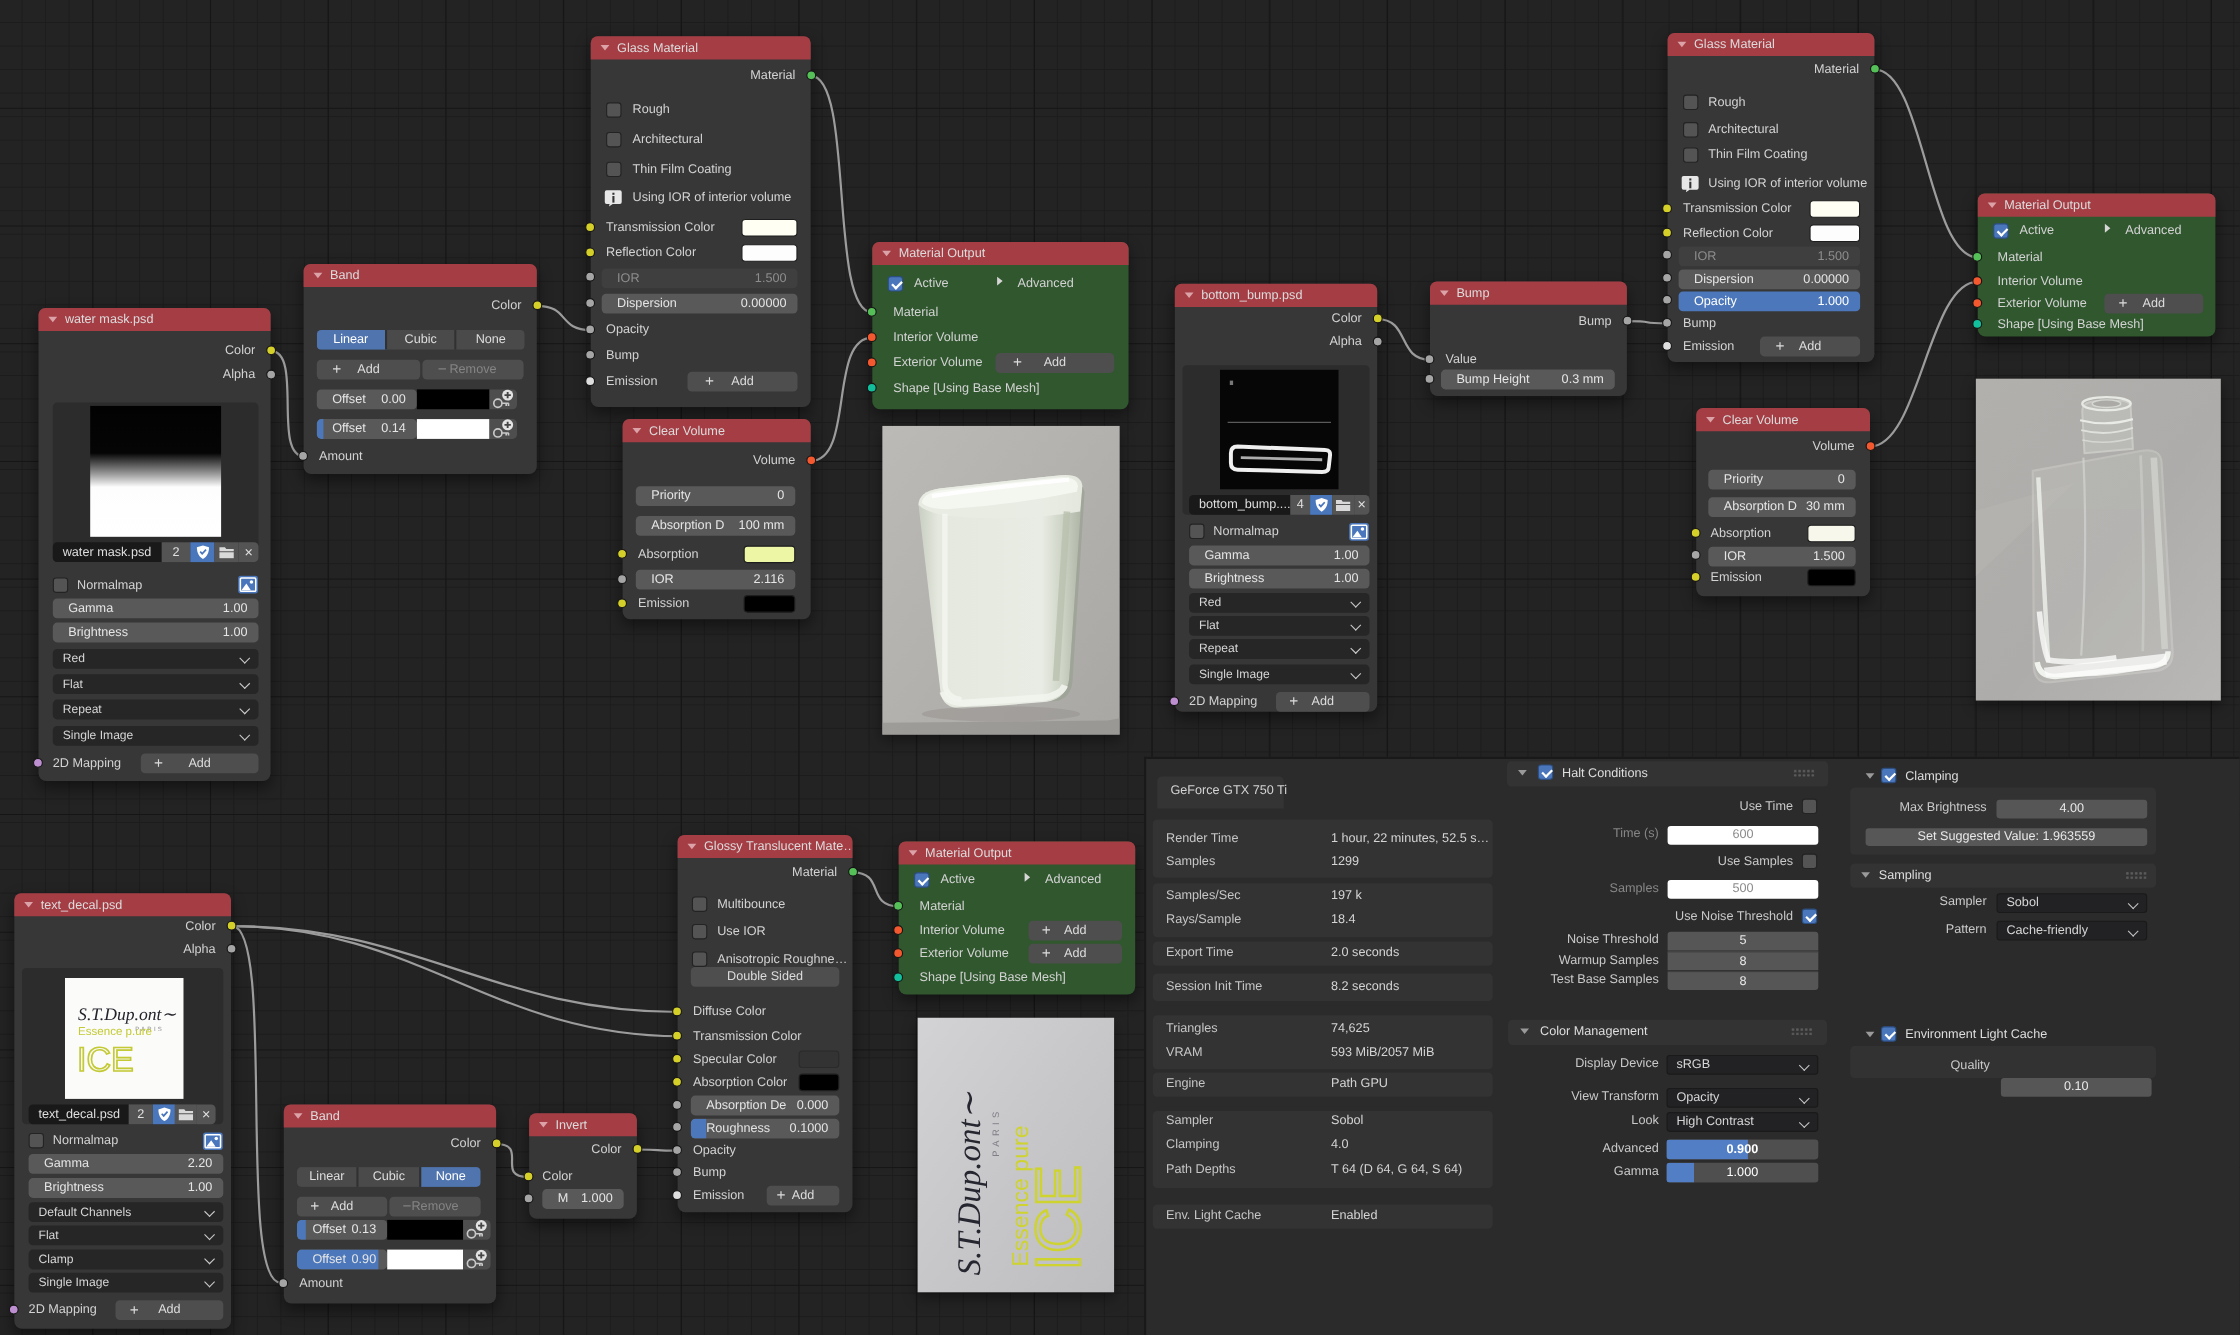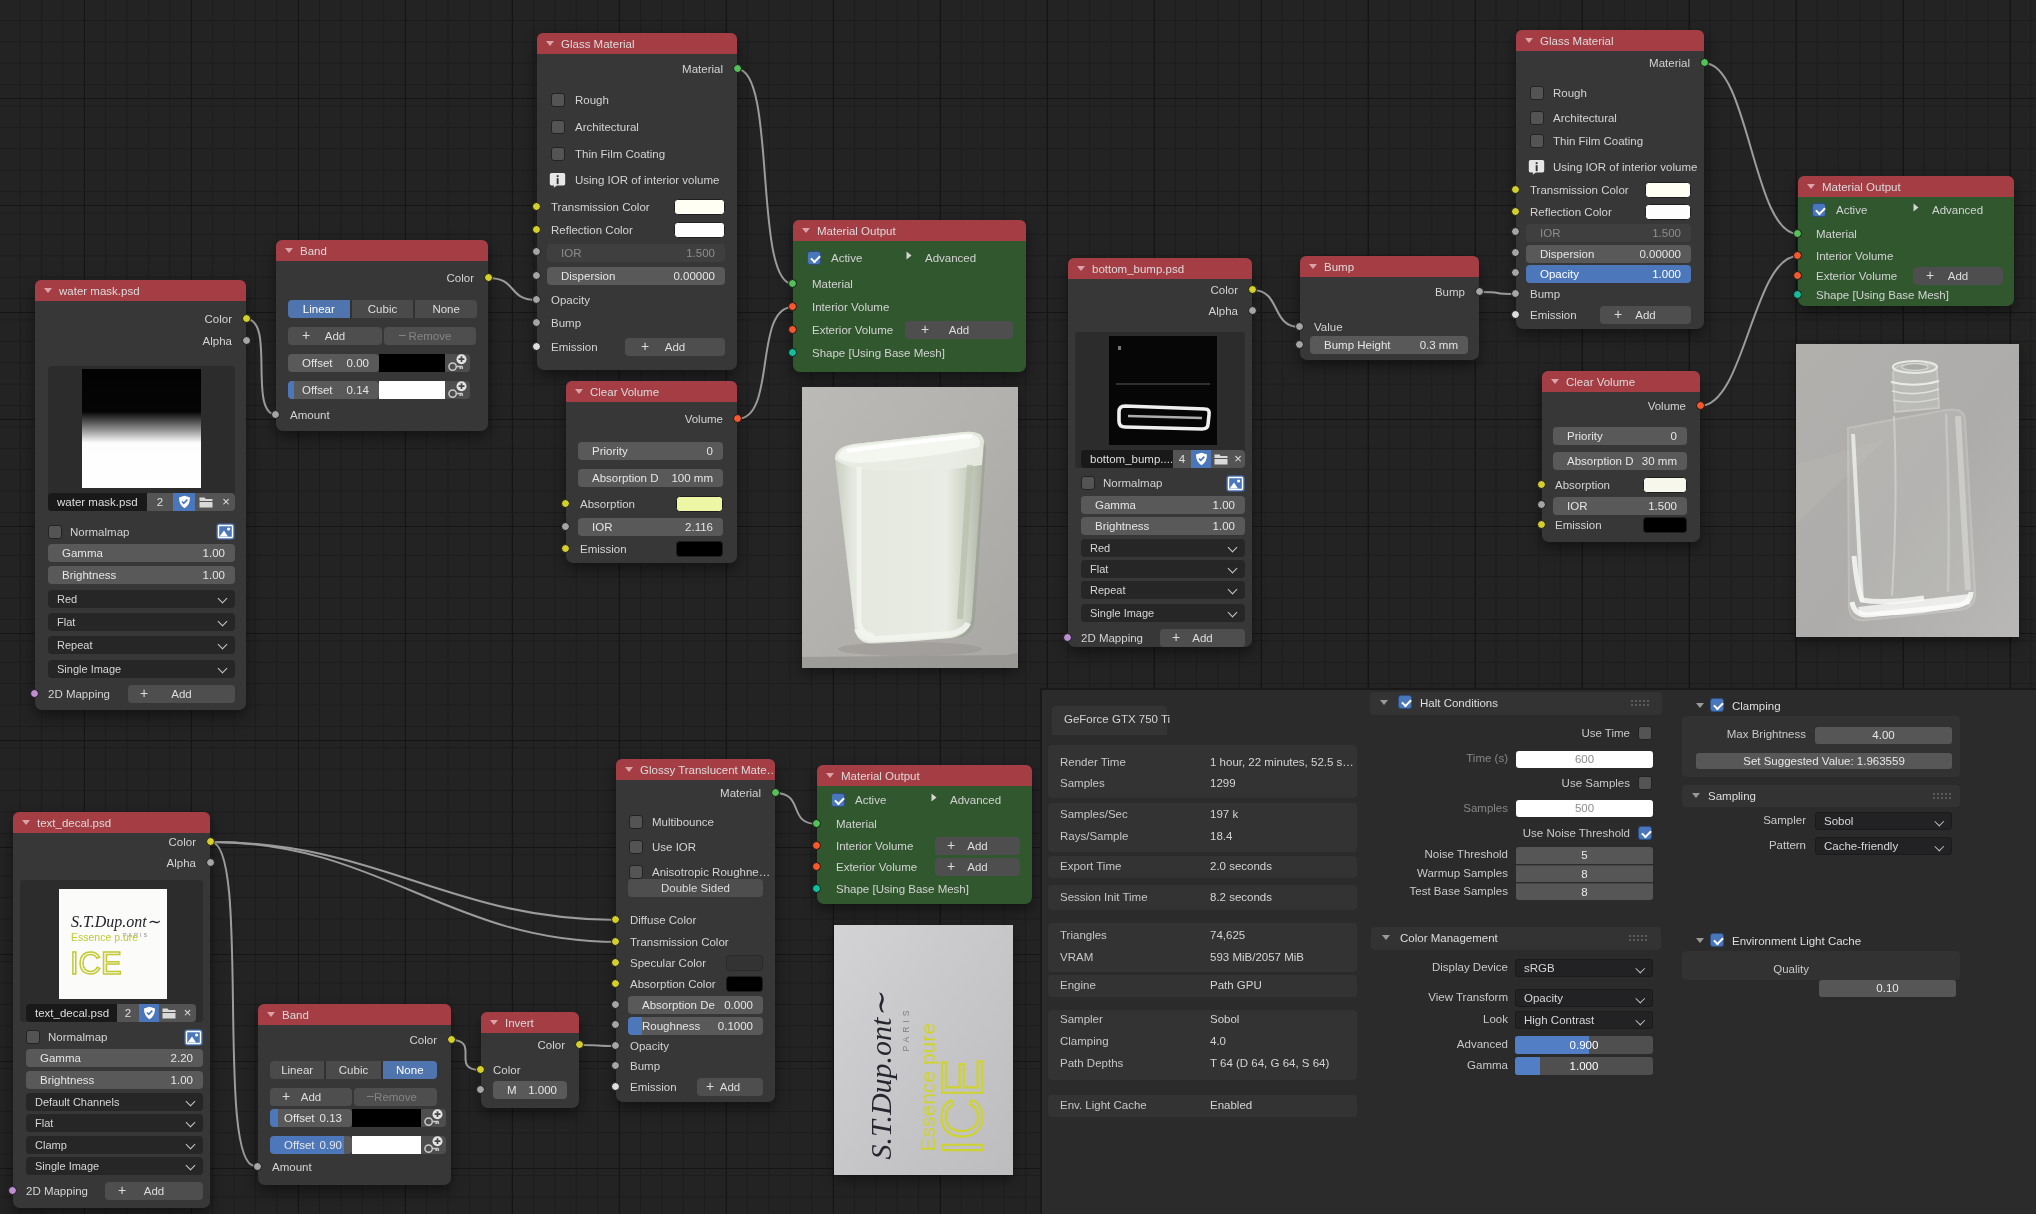--- a/index.html
+++ b/index.html
@@ -736,21 +736,21 @@
 <div class="ptri" style="position:absolute;left:340px;top:245px;border-top-color:#9a9a9a"></div>
 <div class="ptxt" style="left:358px;top:240px;color:#dedede">Color Management</div>
 <div class="grip" style="left:586px;top:244px"></div>
 <div class="plab" style="left:246px;top:269px;width:220px">Display Device</div>
 <div class="pdd" style="left:473px;top:269px;width:138px;height:18px;">sRGB</div>
 <div class="plab" style="left:246px;top:299px;width:220px">View Transform</div>
 <div class="pdd" style="left:473px;top:299px;width:138px;height:18px;">Opacity</div>
 <div class="plab" style="left:246px;top:321px;width:220px">Look</div>
 <div class="pdd" style="left:473px;top:321px;width:138px;height:18px;">High Contrast</div>
 <div class="plab" style="left:246px;top:346px;width:220px">Advanced</div>
-<div class="pslider" style="left:473px;top:346px;width:138px;height:18px;"><div class="pf" style="width:74px"></div><span>0.900</span></div>
+<div class="pslider" style="left:473px;top:346px;width:138px;height:18px;font-weight:bold;"><div class="pf" style="width:74px"></div><span>0.900</span></div>
 <div class="plab" style="left:246px;top:367px;width:220px">Gamma</div>
 <div class="pslider" style="left:473px;top:367px;width:138px;height:18px;"><div class="pf" style="width:25px"></div><span>1.000</span></div>
 <div class="ptri" style="position:absolute;left:654px;top:13px;border-top-color:#9a9a9a"></div>
 <div class="chk on" style="left:668px;top:8px"></div>
 <div class="ptxt" style="left:690px;top:8px;color:#dedede">Clamping</div>
 <div class="pbox" style="left:640px;top:26px;width:278px;height:61px;background:#323232"></div>
 <div class="plab" style="left:544px;top:36px;width:220px">Max Brightness</div>
 <div class="pfield" style="left:773px;top:37px;width:137px;height:17px;">4.00</div>
 <div class="pfield" style="left:654px;top:63px;width:256px;height:16px;background:#575757">Set Suggested Value: 1.963559</div>
 <div class="pbox" style="left:640px;top:95px;width:278px;height:22px;background:#333333"></div>

